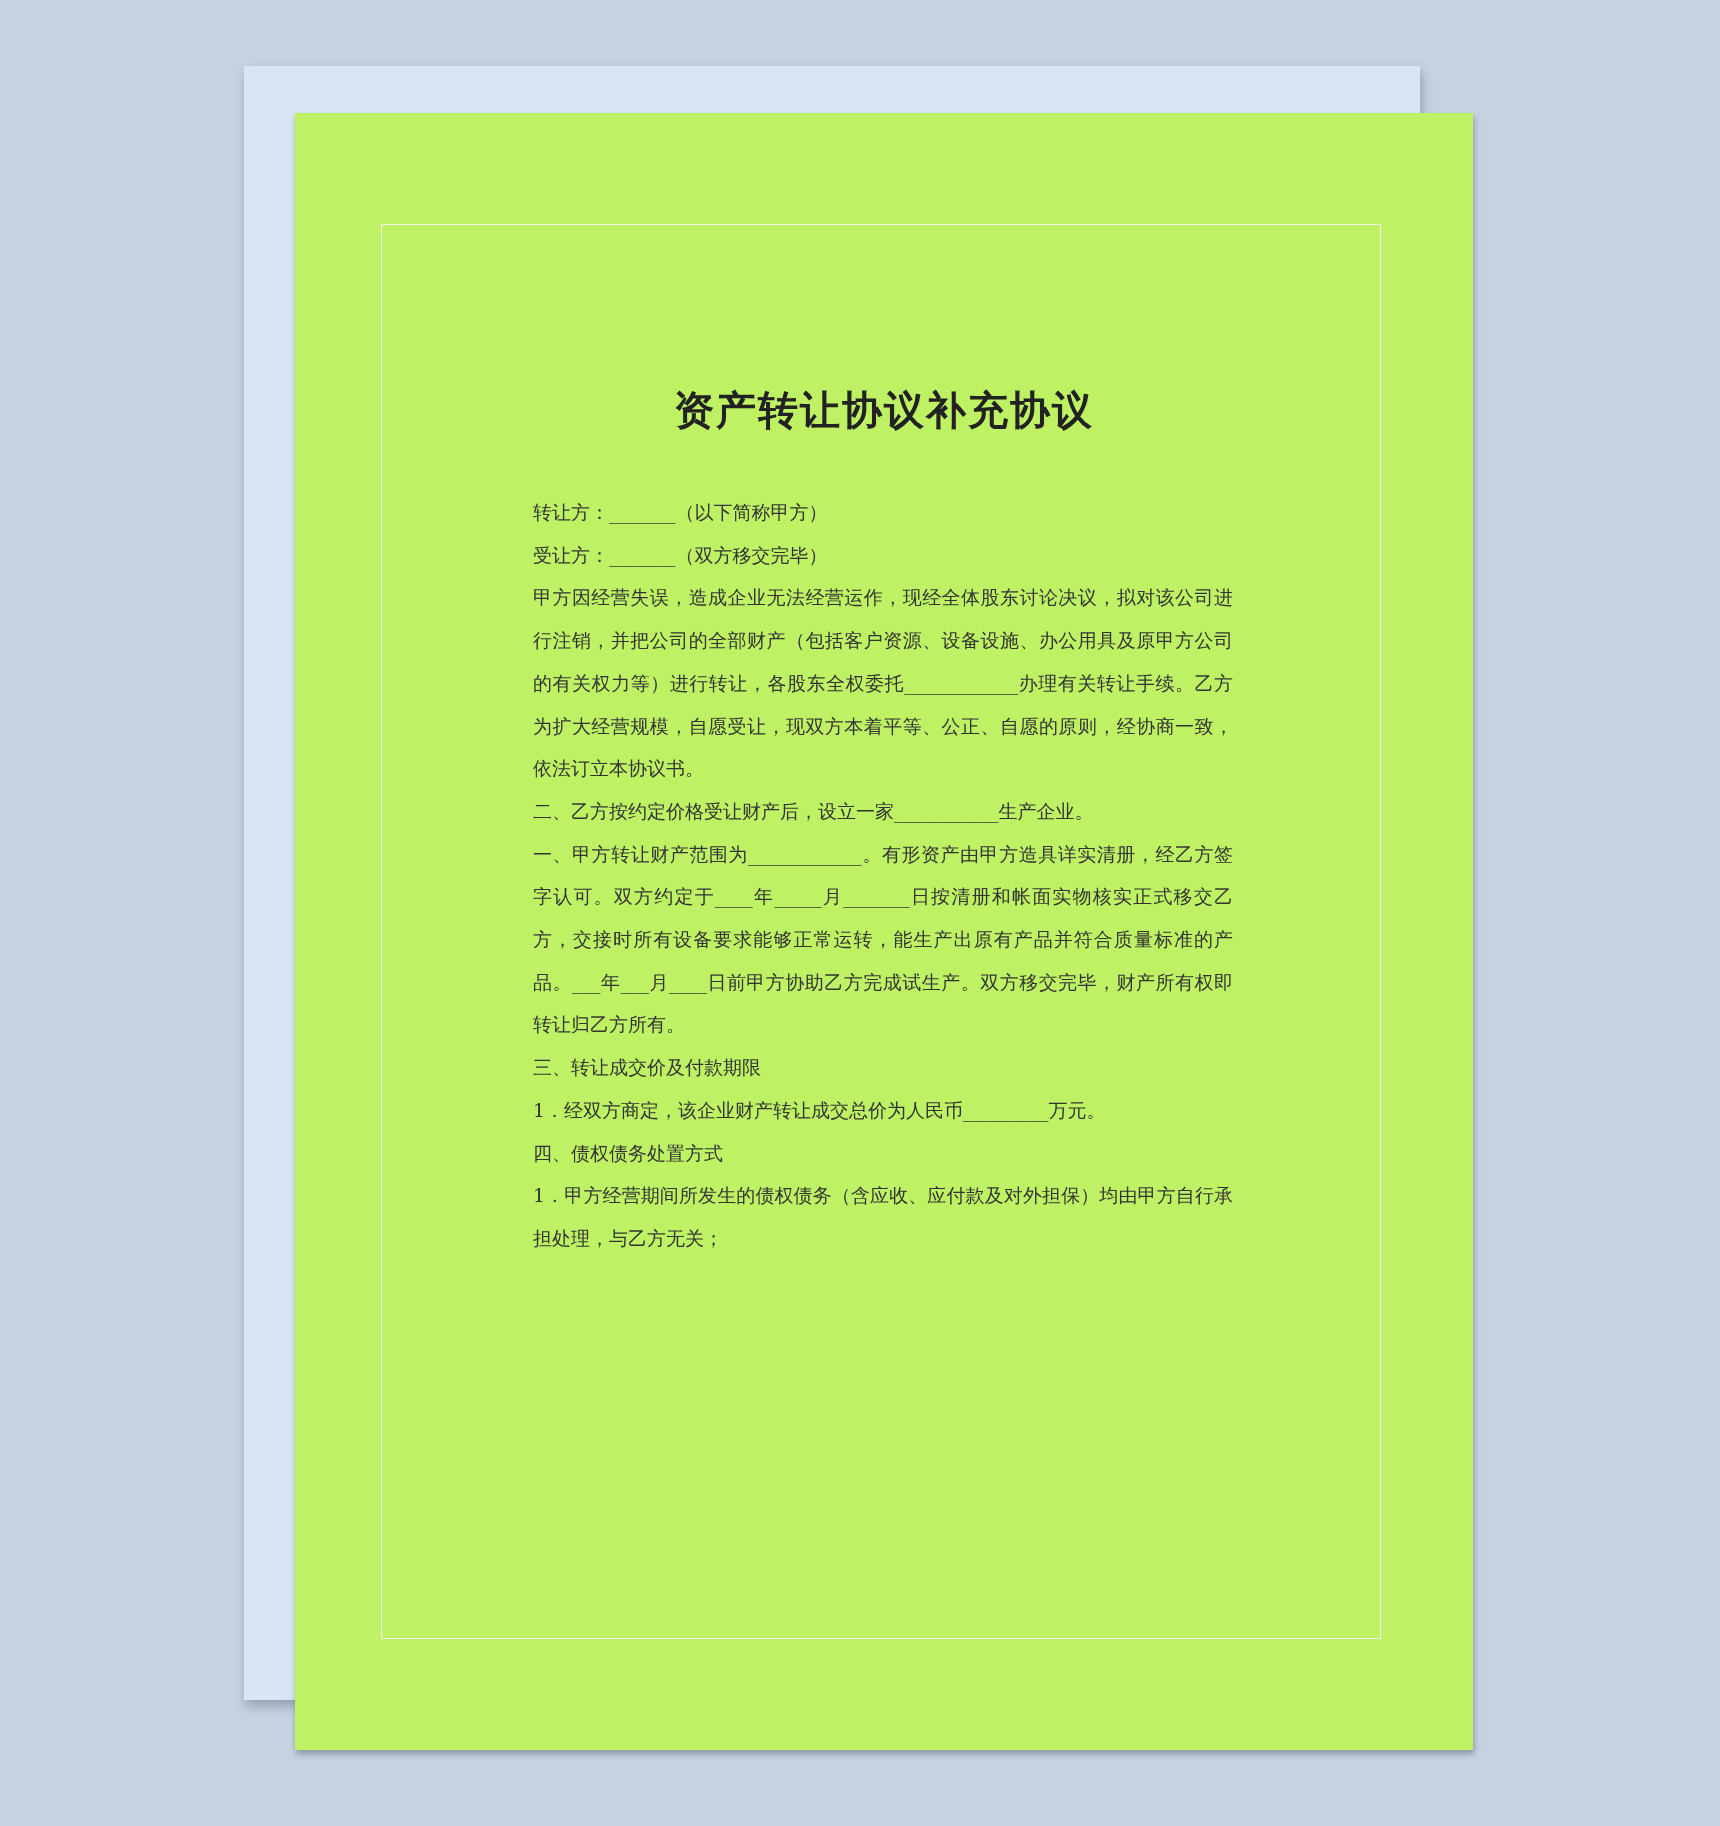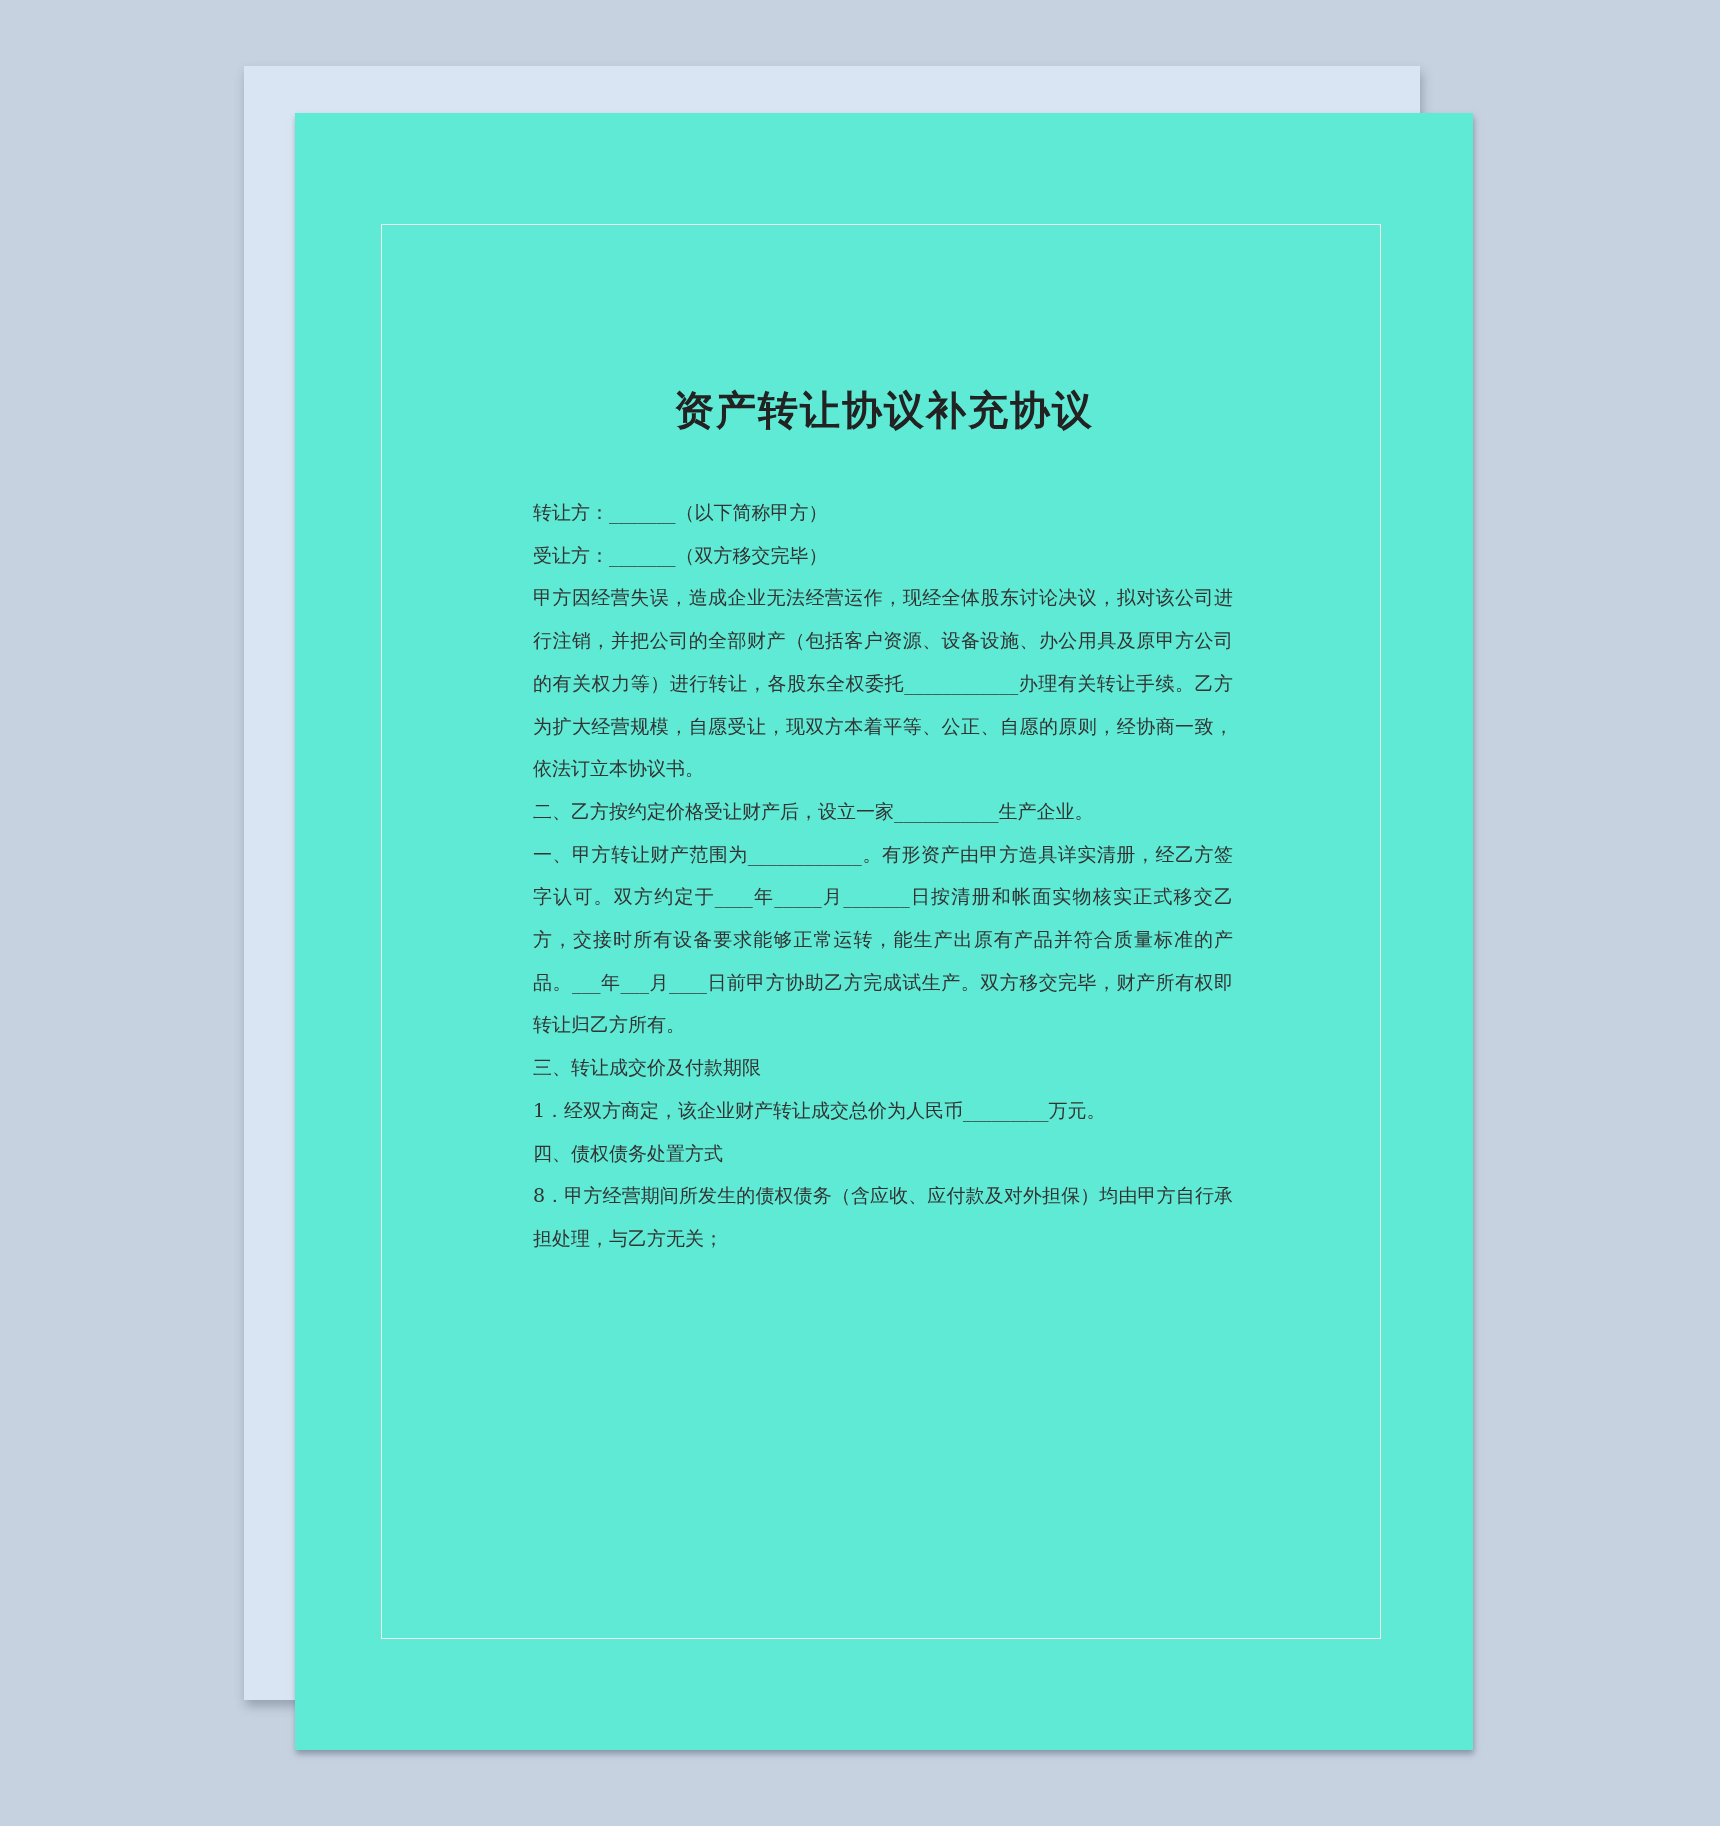--- a/index.html
+++ b/index.html
@@ -14,21 +14,21 @@
     position: absolute;
     left: 244px; top: 66px;
     width: 1176px; height: 1634px;
     background: #DAE5F3;
     box-shadow: 2px 6px 10px rgba(90,100,120,0.45);
   }
   .front-page {
     position: absolute;
     left: 295px; top: 113px;
     width: 1178px; height: 1637px;
-    background: #5eead4;
+    background: #bef264;
     box-shadow: 1px 4px 6px rgba(90,100,120,0.55);
   }
   .inner-frame {
     position: absolute;
     left: 86px; top: 111px;
     width: 1000px; height: 1415px;
     border: 1px solid #F0F0F0;
     box-sizing: border-box;
   }
   .title {
@@ -65,15 +65,15 @@
 
   <div class="body-text">
     <p class="para">转让方：_______（以下简称甲方）</p>
     <p class="para">受让方：_______（双方移交完毕）</p>
     <p class="para">甲方因经营失误，造成企业无法经营运作，现经全体股东讨论决议，拟对该公司进行注销，并把公司的全部财产（包括客户资源、设备设施、办公用具及原甲方公司的有关权力等）进行转让，各股东全权委托____________办理有关转让手续。乙方为扩大经营规模，自愿受让，现双方本着平等、公正、自愿的原则，经协商一致，依法订立本协议书。</p>
     <p class="para">二、乙方按约定价格受让财产后，设立一家___________生产企业。</p>
     <p class="para">一、甲方转让财产范围为____________。有形资产由甲方造具详实清册，经乙方签字认可。双方约定于____年_____月_______日按清册和帐面实物核实正式移交乙方，交接时所有设备要求能够正常运转，能生产出原有产品并符合质量标准的产品。___年___月____日前甲方协助乙方完成试生产。双方移交完毕，财产所有权即转让归乙方所有。</p>
     <p class="para">三、转让成交价及付款期限</p>
     <p class="para">1．经双方商定，该企业财产转让成交总价为人民币_________万元。</p>
     <p class="para">四、债权债务处置方式</p>
-    <p class="para">8．甲方经营期间所发生的债权债务（含应收、应付款及对外担保）均由甲方自行承担处理，与乙方无关；</p>
+    <p class="para">1．甲方经营期间所发生的债权债务（含应收、应付款及对外担保）均由甲方自行承担处理，与乙方无关；</p>
   </div>
 </div>
 
 </body></html>

